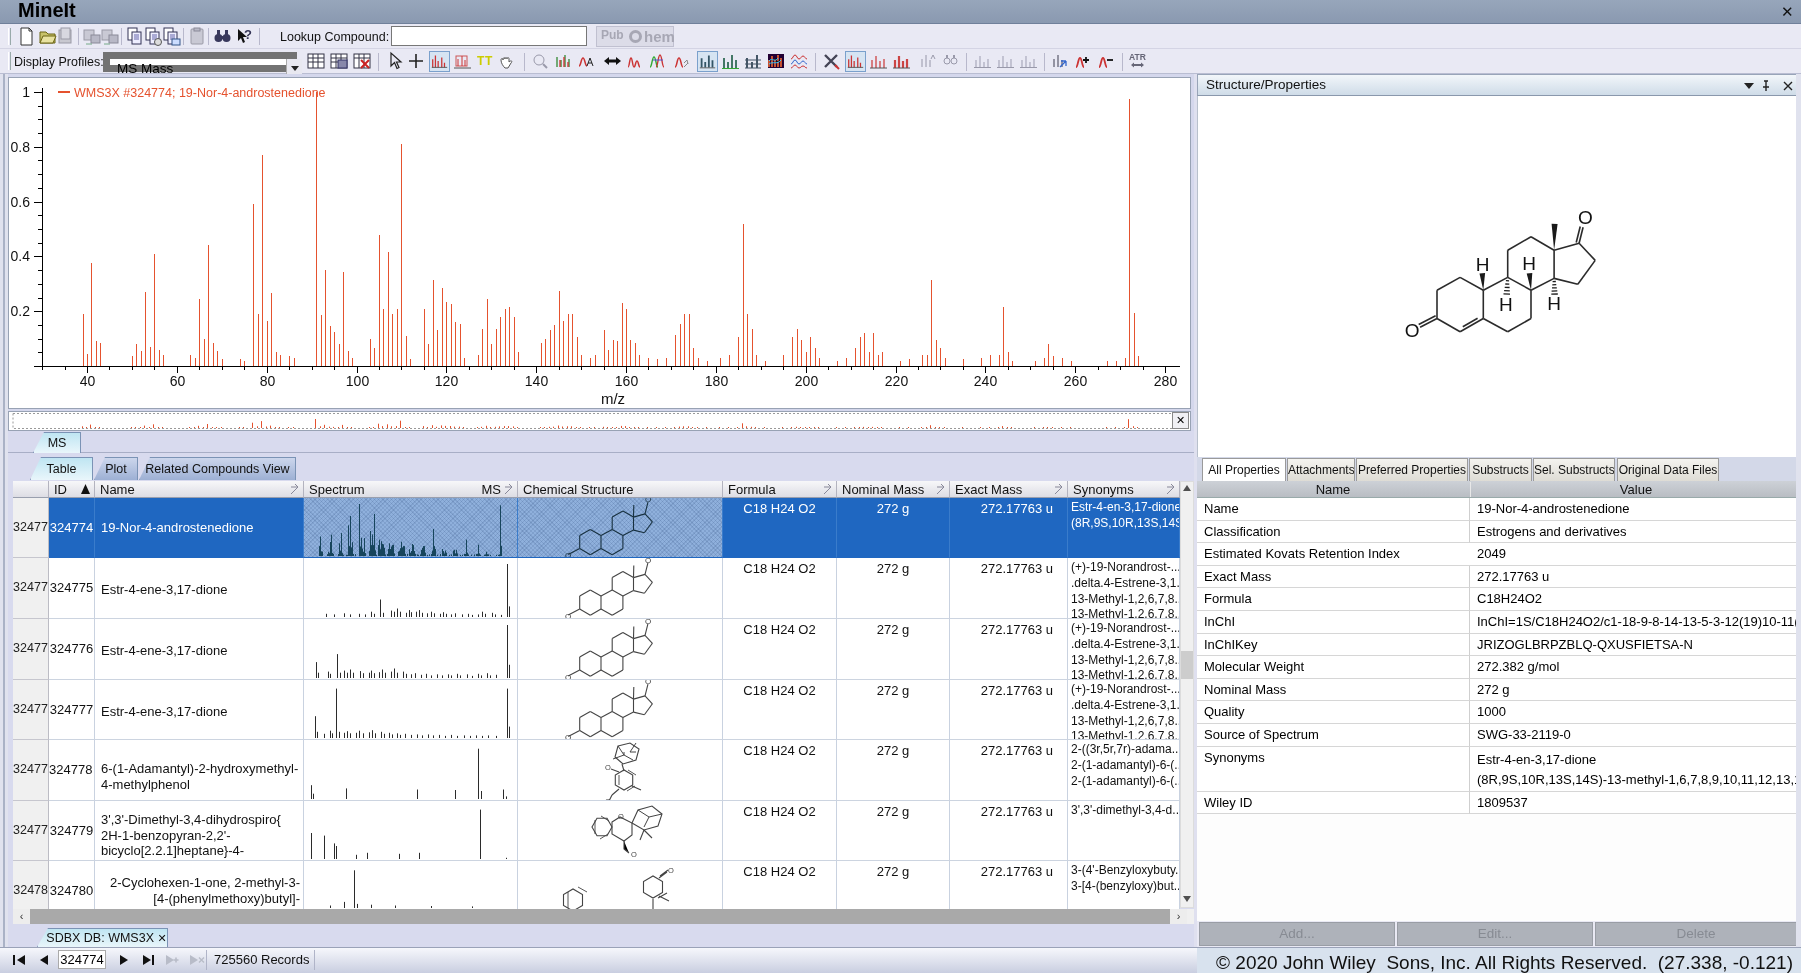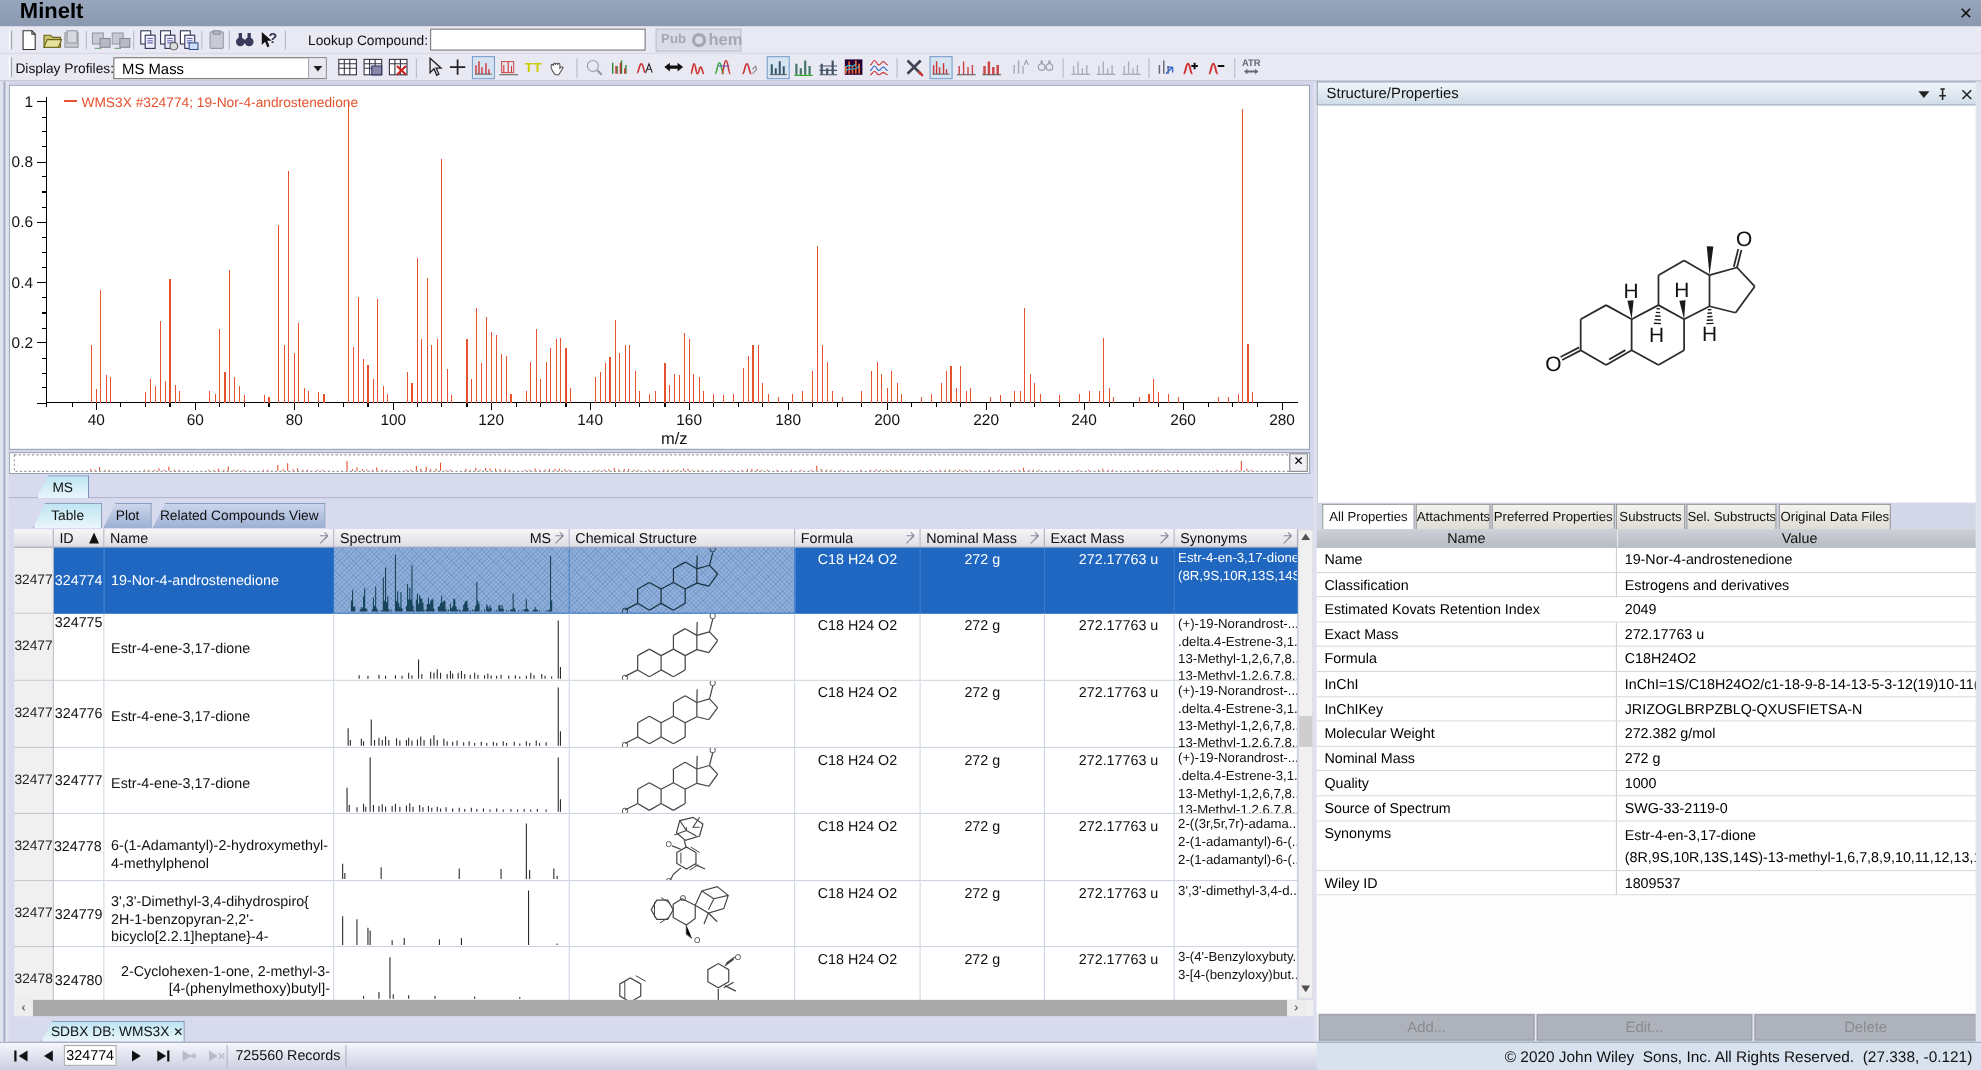--- a/index.html
+++ b/index.html
@@ -81,21 +81,21 @@
 <div class="abs" style="left:280px;top:30px;font-size:12.5px;color:#111;">Lookup Compound:</div>
 <div class="abs" style="left:391px;top:26px;width:196px;height:20px;background:#fff;border:1px solid #777;"></div>
 <div class="abs" style="left:596px;top:26px;width:78px;height:21px;background:#dcdce8;border:1px solid #c0c0d0;">
     <div class="abs" style="left:4px;top:1px;font-size:12px;font-weight:bold;color:#a7a7b4;">Pub</div>
     <div class="abs" style="left:32px;top:3px;width:13px;height:13px;border:3px solid #a7a7b4;border-radius:8px;"></div>
     <div class="abs" style="left:47px;top:1px;font-size:15px;font-weight:bold;color:#a7a7b4;">hem</div>
   </div>
 <div class="abs" style="left:0;top:49px;width:1801px;height:25px;background:#e9e9f4;border-bottom:1px solid #b9bdd2;"></div>
 <div class="abs" style="left:8px;top:52px;width:3px;height:18px;border-left:1px solid #fff;border-right:1px solid #9aa;"></div>
 <div class="abs" style="left:14px;top:55px;font-size:12.5px;color:#111;">Display Profiles:</div>
-<div class="abs" style="left:103px;top:52px;width:194px;height:20px;background:#fff;border:1px solid #737373;">
+<div class="abs" style="left:103px;top:52px;width:194px;height:20px;background:#fff;border:7px solid #737373;">
     <div class="abs" style="left:7px;top:2px;font-size:13.5px;">MS Mass</div>
     <div class="abs" style="left:176px;top:0;width:16px;height:18px;background:#e8e8f0;border-left:1px solid #aaa;">
       <div class="abs" style="left:4px;top:7px;width:0;height:0;border:4px solid transparent;border-top:5px solid #222;"></div>
     </div>
   </div>
 <svg class="abs" style="left:306px;top:51px;" width="21" height="21" viewBox="0 0 21 21">
     <rect x="2" y="3" width="16" height="14" fill="#fff" stroke="#334"></rect>
     <path d="M2 7h16M2 11h16M7 3v14M12 3v14" stroke="#334"></path>
   </svg>
 <svg class="abs" style="left:329px;top:51px;" width="21" height="21" viewBox="0 0 21 21">
@@ -418,21 +418,21 @@
     </svg>
 </div>
 <div class="cell sel" style="left:723px;top:498px;width:114px;height:60px;padding-top:3px;text-align:center;">C18 H24 O2</div>
 <div class="cell sel" style="left:837px;top:498px;width:113px;height:60px;padding-top:3px;text-align:center;">272 g</div>
 <div class="cell sel" style="left:950px;top:498px;width:118px;height:60px;padding-top:3px;text-align:right;padding-right:14px;">272.17763 u</div>
 <div class="cell sel" style="left:1068px;top:498px;width:112px;height:60px;padding:2px 0 0 3px;font-size:12px;">
     <div style="white-space:nowrap;height:15.8px;">Estr-4-en-3,17-dione</div>
     <div style="white-space:nowrap;height:15.8px;">(8R,9S,10R,13S,14S...</div>
   </div>
 <div class="rh" style="left:13px;top:558px;width:36px;height:61px;">32477</div>
-<div class="cell" style="left:49px;top:558px;width:46px;height:61px;text-align:center;">324775</div>
+<div class="cell" style="left:49px;top:558px;width:46px;height:61px;padding-top:22px;text-align:center;">324775</div>
 <div class="cell" style="left:95px;top:558px;width:209px;height:61px;padding:24px 3px 0 6px;line-height:15.5px;">Estr-4-ene-3,17-dione</div>
 <div class="cell" style="left:304px;top:558px;width:214px;height:61px;">
 <svg width="214" height="61" viewBox="0 0 214 61">
       <path d="M22.5 59V55.8M30.5 59V56.4M40.5 59V55.3M46.5 59V56.4M55.5 59V55.8M61.5 59V56.4M67.5 59V53.7M70.5 59V55.8M76.5 59V41.5M79.5 59V54.8M87.5 59V52.6M90.5 59V53.7M93.5 59V50.5M96.5 59V53.7M102.5 59V54.8M105.5 59V52.1M107.5 59V54.2M112.5 59V53.7M115.5 59V52.1M118.5 59V54.8M123.5 59V55.3M127.5 59V53.7M130.5 59V55.3M136.5 59V55.8M139.5 59V54.2M142.5 59V55.8M147.5 59V56.4M151.5 59V55.3M158.5 59V56.4M164.5 59V55.8M168.5 59V56.9M174.5 59V56.4M178.5 59V53.7M181.5 59V55.8M188.5 59V54.8M191.5 59V56.4M197.5 59V56.9M203.5 59V6.0M205.5 59V48.4" stroke="#2b2b2b" stroke-width="1" fill="none"></path>
     </svg>
 </div>
 <div class="cell" style="left:518px;top:558px;width:205px;height:61px;">
 <svg width="205" height="61">
       <g>
         <line x1="72.3" y1="32.1" x2="61.7" y2="38.0" stroke="#444" stroke-width="1.1"></line>
@@ -688,21 +688,21 @@
     <path d="M14 4.5v5m-2.5-2.5h5" stroke="#b8bcc8" stroke-width="1.6"></path>
   </svg>
 <svg class="abs" style="left:186px;top:953px;" width="20" height="14" viewBox="0 0 20 14">
     <path d="M4 2l8 5-8 5z" fill="#b8bcc8"></path>
     <path d="M13 4.5l5 5m0-5l-5 5" stroke="#b8bcc8" stroke-width="1.4"></path>
   </svg>
 <div class="abs" style="left:206px;top:950px;width:1px;height:20px;background:#b0b4c8;"></div>
 <div class="abs" style="left:214px;top:952px;font-size:13px;color:#111;">725560 Records</div>
 <div class="abs" style="left:314px;top:950px;width:1px;height:20px;background:#b0b4c8;"></div>
 <div class="abs" style="left:1197px;top:947px;width:604px;height:26px;background:#d8e2ee;border-top:1px solid #9aa2b8;"></div>
-<div class="abs" style="right:8px;top:952px;font-size:14px;color:#111;">© 2020 John Wiley&nbsp; Sons, Inc. All Rights Reserved.&nbsp; (27.338, -0.121)</div>
+<div class="abs" style="right:8px;top:952px;font-size:19px;color:#111;">© 2020 John Wiley&nbsp; Sons, Inc. All Rights Reserved.&nbsp; (27.338, -0.121)</div>
 <div class="abs" style="left:1194px;top:74px;width:3px;height:873px;background:#dfe0ef;"></div>
 <div class="abs" style="left:1197px;top:74px;width:604px;height:22px;background:linear-gradient(#f2f6fa,#cfdce8);border:1px solid #98a4b8;border-bottom:1px solid #8a98ac;">
     <div class="abs" style="left:8px;top:2px;font-size:13.5px;color:#111;">Structure/Properties</div>
     <svg class="abs" style="right:6px;top:5px;" width="52" height="12" viewBox="0 0 52 12">
       <path d="M2 3l5 6 5-6z" fill="#222"></path>
       <path d="M24 1v6m-3 0h6m-3 0v4m-2-10h4" stroke="#222" stroke-width="1.4" fill="none"></path>
       <path d="M42 2l8 8m0-8l-8 8" stroke="#222" stroke-width="1.4"></path>
     </svg>
   </div>
 <div class="abs" style="left:1197px;top:96px;width:604px;height:361px;background:#fff;border-left:1px solid #b8c0cc;"></div>

